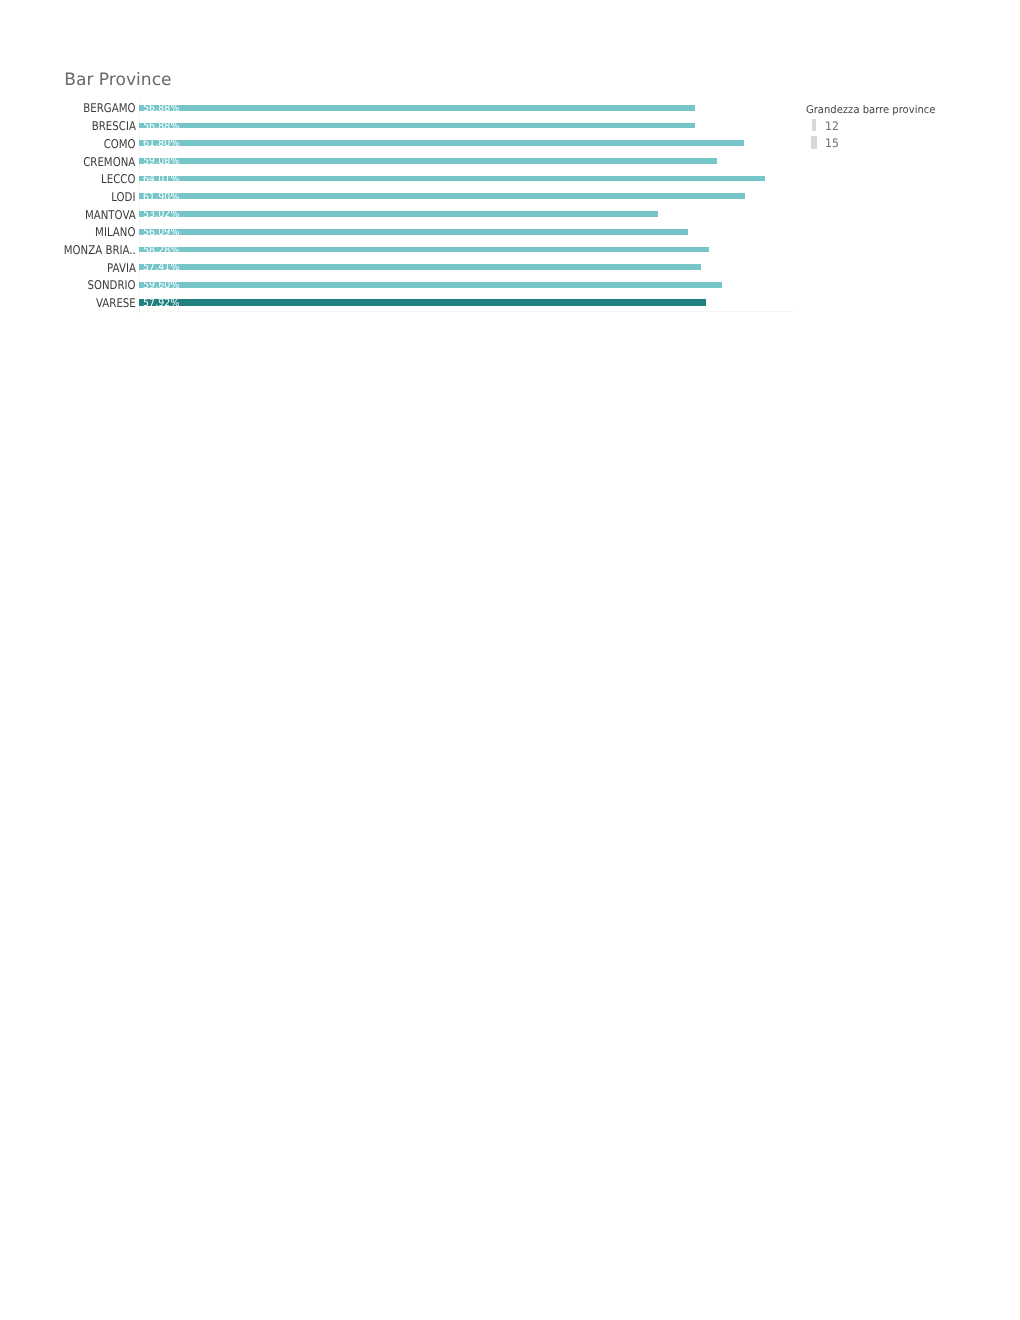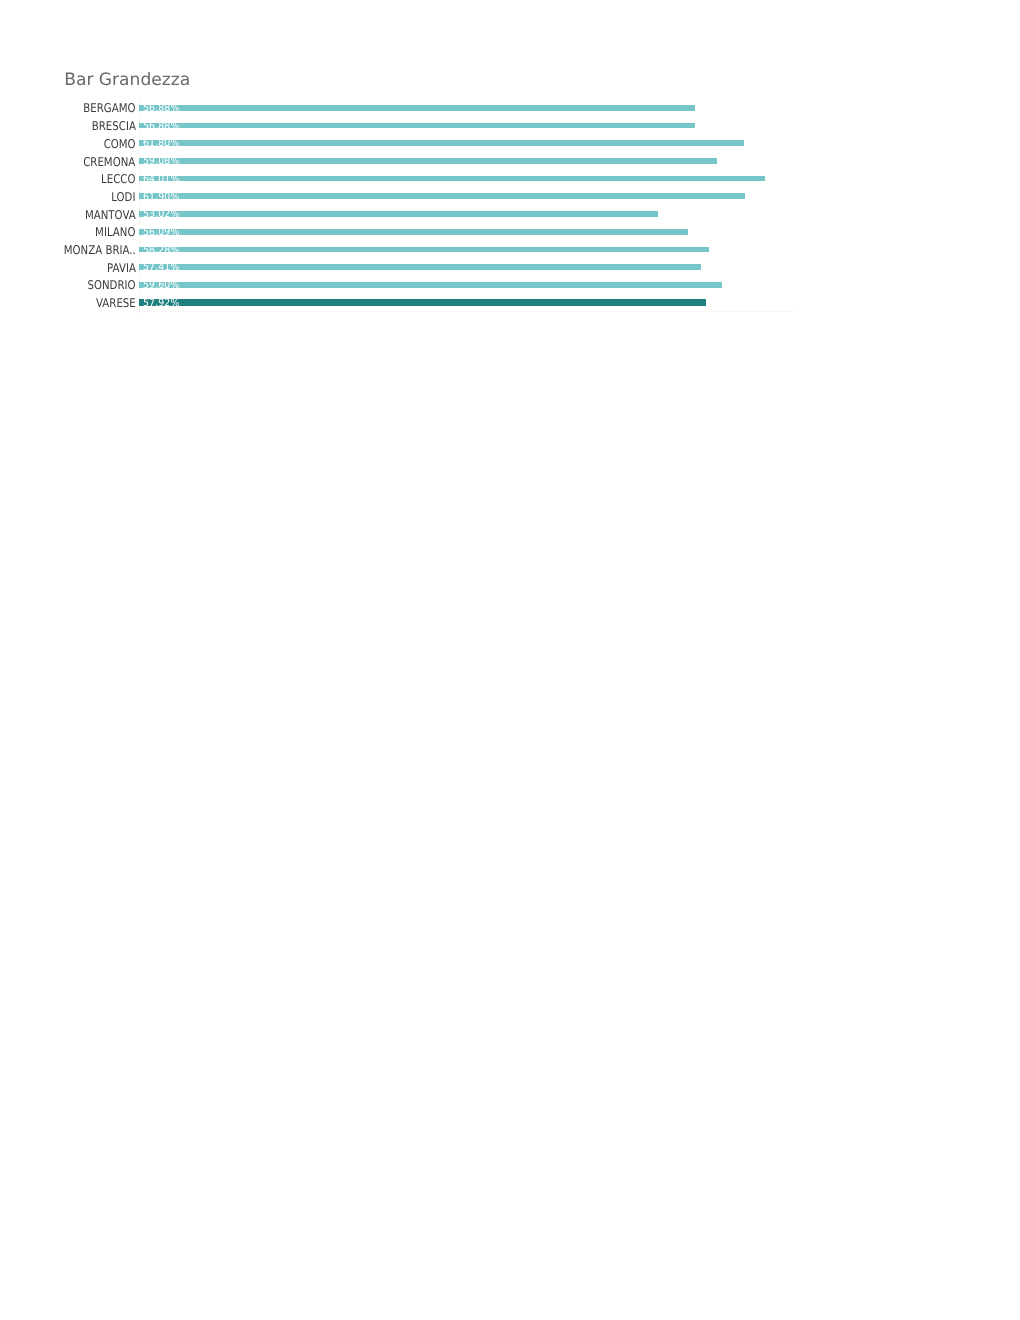--- a/index.html
+++ b/index.html
@@ -33,21 +33,21 @@
   .legend-label{position:absolute;top:5.5px;font-size:11.8px;line-height:1;color:#737373;
                 white-space:nowrap;transform:scaleX(0.93);transform-origin:left top;}
   .legend-label.size-label{left:18.8px;}
   .legend-label.color-label{left:18.6px;}
 </style>
 </head>
 <body>
 
 <div class="page">
 
-  <div class="viz-title">Bar Grandezza</div>
+  <div class="viz-title">Bar Province</div>
 
   <div class="plot">
     <div class="axis-line"></div>
     <div class="base-line"></div>
 
     <div class="bar-row" style="top: 107.8px;">
       <span class="cat-label" style="top: -5.4px;">BERGAMO</span>
       <span class="bar" style="top: -2.85px; width: 556.4px; height: 5.7px; background: rgb(118, 198, 201);"></span>
       <span class="dlabel" style="top: -3.75px;">56.88%</span>
     </div>
@@ -101,15 +101,26 @@
       <span class="bar" style="top: -2.85px; width: 583.01px; height: 5.7px; background: rgb(118, 198, 201);"></span>
       <span class="dlabel" style="top: -3.75px;">59.60%</span>
     </div>
     <div class="bar-row" style="top: 302.6px;">
       <span class="cat-label" style="top: -5.4px;">VARESE</span>
       <span class="bar" style="top: -3.7px; width: 566.57px; height: 7.4px; background: rgb(31, 128, 127);"></span>
       <span class="dlabel" style="top: -3.75px;">57.92%</span>
     </div>
   </div>
 
+  <div class="legend-block" style="top:104.5px;">
+    <div class="legend-title">Grandezza barre province</div>
+    <div class="legend-row">
+      <span class="legend-swatch size-swatch" style="background: rgb(217, 217, 217); width: 4.3px; left: 5.9px;"></span>
+      <span class="legend-label size-label">12</span>
+    </div>
+    <div class="legend-row">
+      <span class="legend-swatch size-swatch" style="background: rgb(216, 216, 216); width: 5.9px; left: 5.1px;"></span>
+      <span class="legend-label size-label">15</span>
+    </div>
+  </div>
 
 
 </div>
 
 </body></html>

